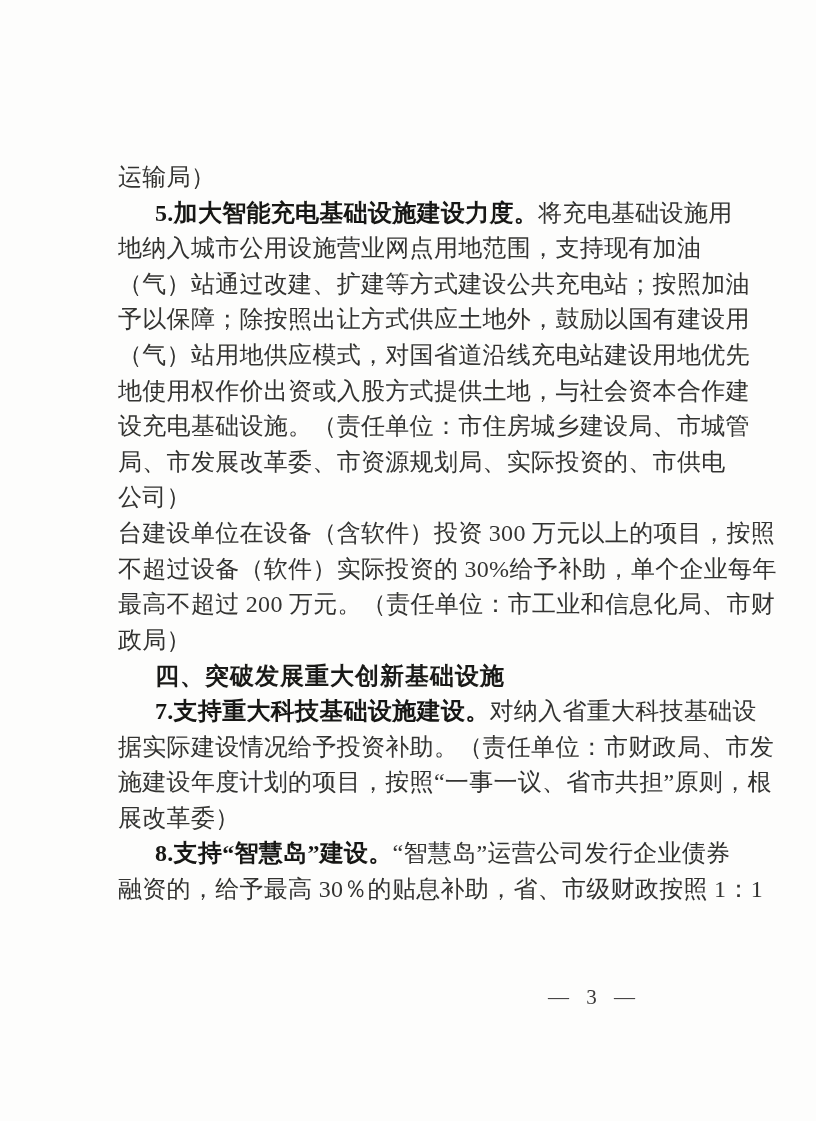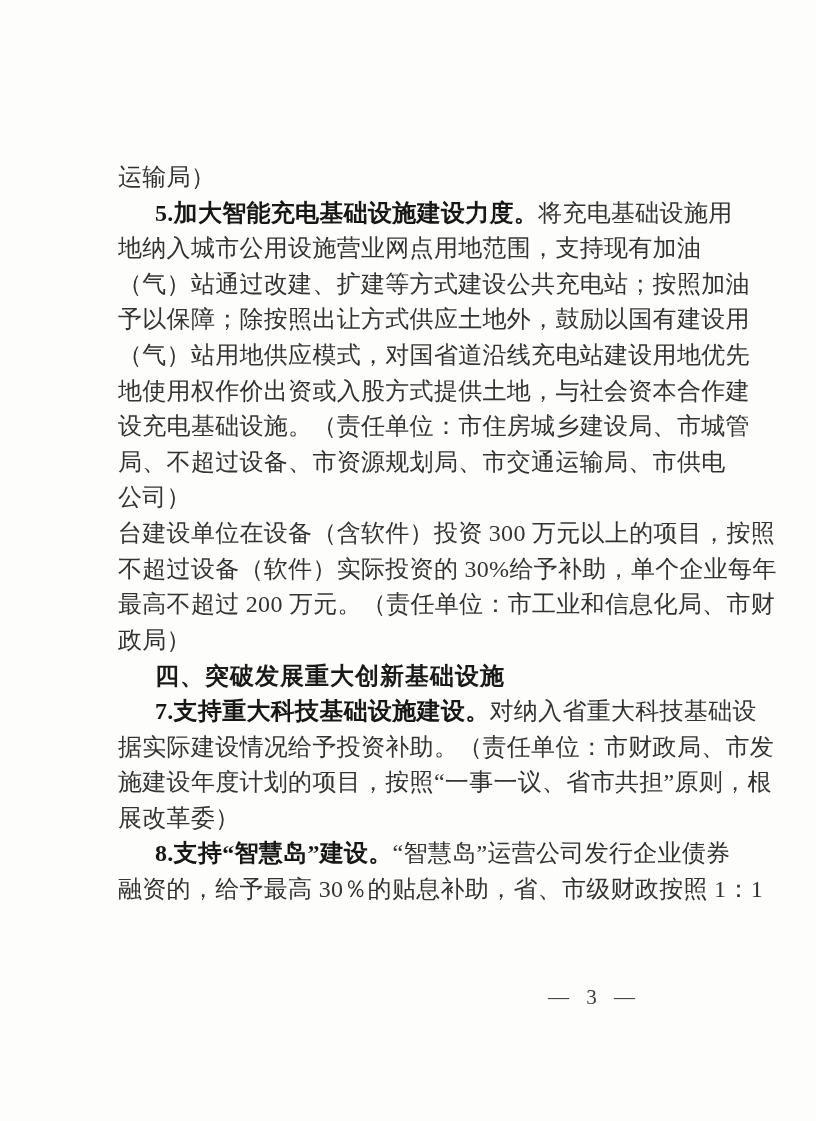--- a/index.html
+++ b/index.html
@@ -59,21 +59,21 @@
 <div class="page">
   <div class="doc-body">
       <div class="line"><span class="run-n">运输局）</span></div>
       <div class="line indent"><span class="run-b">5.加大智能充电基础设施建设力度。</span><span class="run-n">将充电基础设施用</span></div>
       <div class="line"><span class="run-n">地纳入城市公用设施营业网点用地范围，支持现有加油</span></div>
       <div class="line"><span class="run-n">（气）站通过改建、扩建等方式建设公共充电站；按照加油</span></div>
       <div class="line"><span class="run-n">予以保障；除按照出让方式供应土地外，鼓励以国有建设用</span></div>
       <div class="line"><span class="run-n">（气）站用地供应模式，对国省道沿线充电站建设用地优先</span></div>
       <div class="line"><span class="run-n">地使用权作价出资或入股方式提供土地，与社会资本合作建</span></div>
       <div class="line"><span class="run-n">设充电基础设施。（责任单位：市住房城乡建设局、市城管</span></div>
-      <div class="line"><span class="run-n">局、不超过设备、市资源规划局、市交通运输局、市供电</span></div>
+      <div class="line"><span class="run-n">局、市发展改革委、市资源规划局、实际投资的、市供电</span></div>
       <div class="line"><span class="run-n">公司）</span></div>
       <div class="line"><span class="run-n">台建设单位在设备（含软件）投资 300 万元以上的项目，按照</span></div>
       <div class="line"><span class="run-n">不超过设备（软件）实际投资的 30%给予补助，单个企业每年</span></div>
       <div class="line"><span class="run-n">最高不超过 200 万元。（责任单位：市工业和信息化局、市财</span></div>
       <div class="line"><span class="run-n">政局）</span></div>
       <div class="line indent heading"><span class="run-b">四、突破发展重大创新基础设施</span></div>
       <div class="line indent"><span class="run-b">7.支持重大科技基础设施建设。</span><span class="run-n">对纳入省重大科技基础设</span></div>
       <div class="line"><span class="run-n">据实际建设情况给予投资补助。（责任单位：市财政局、市发</span></div>
       <div class="line"><span class="run-n">施建设年度计划的项目，按照“一事一议、省市共担”原则，根</span></div>
       <div class="line"><span class="run-n">展改革委）</span></div>

